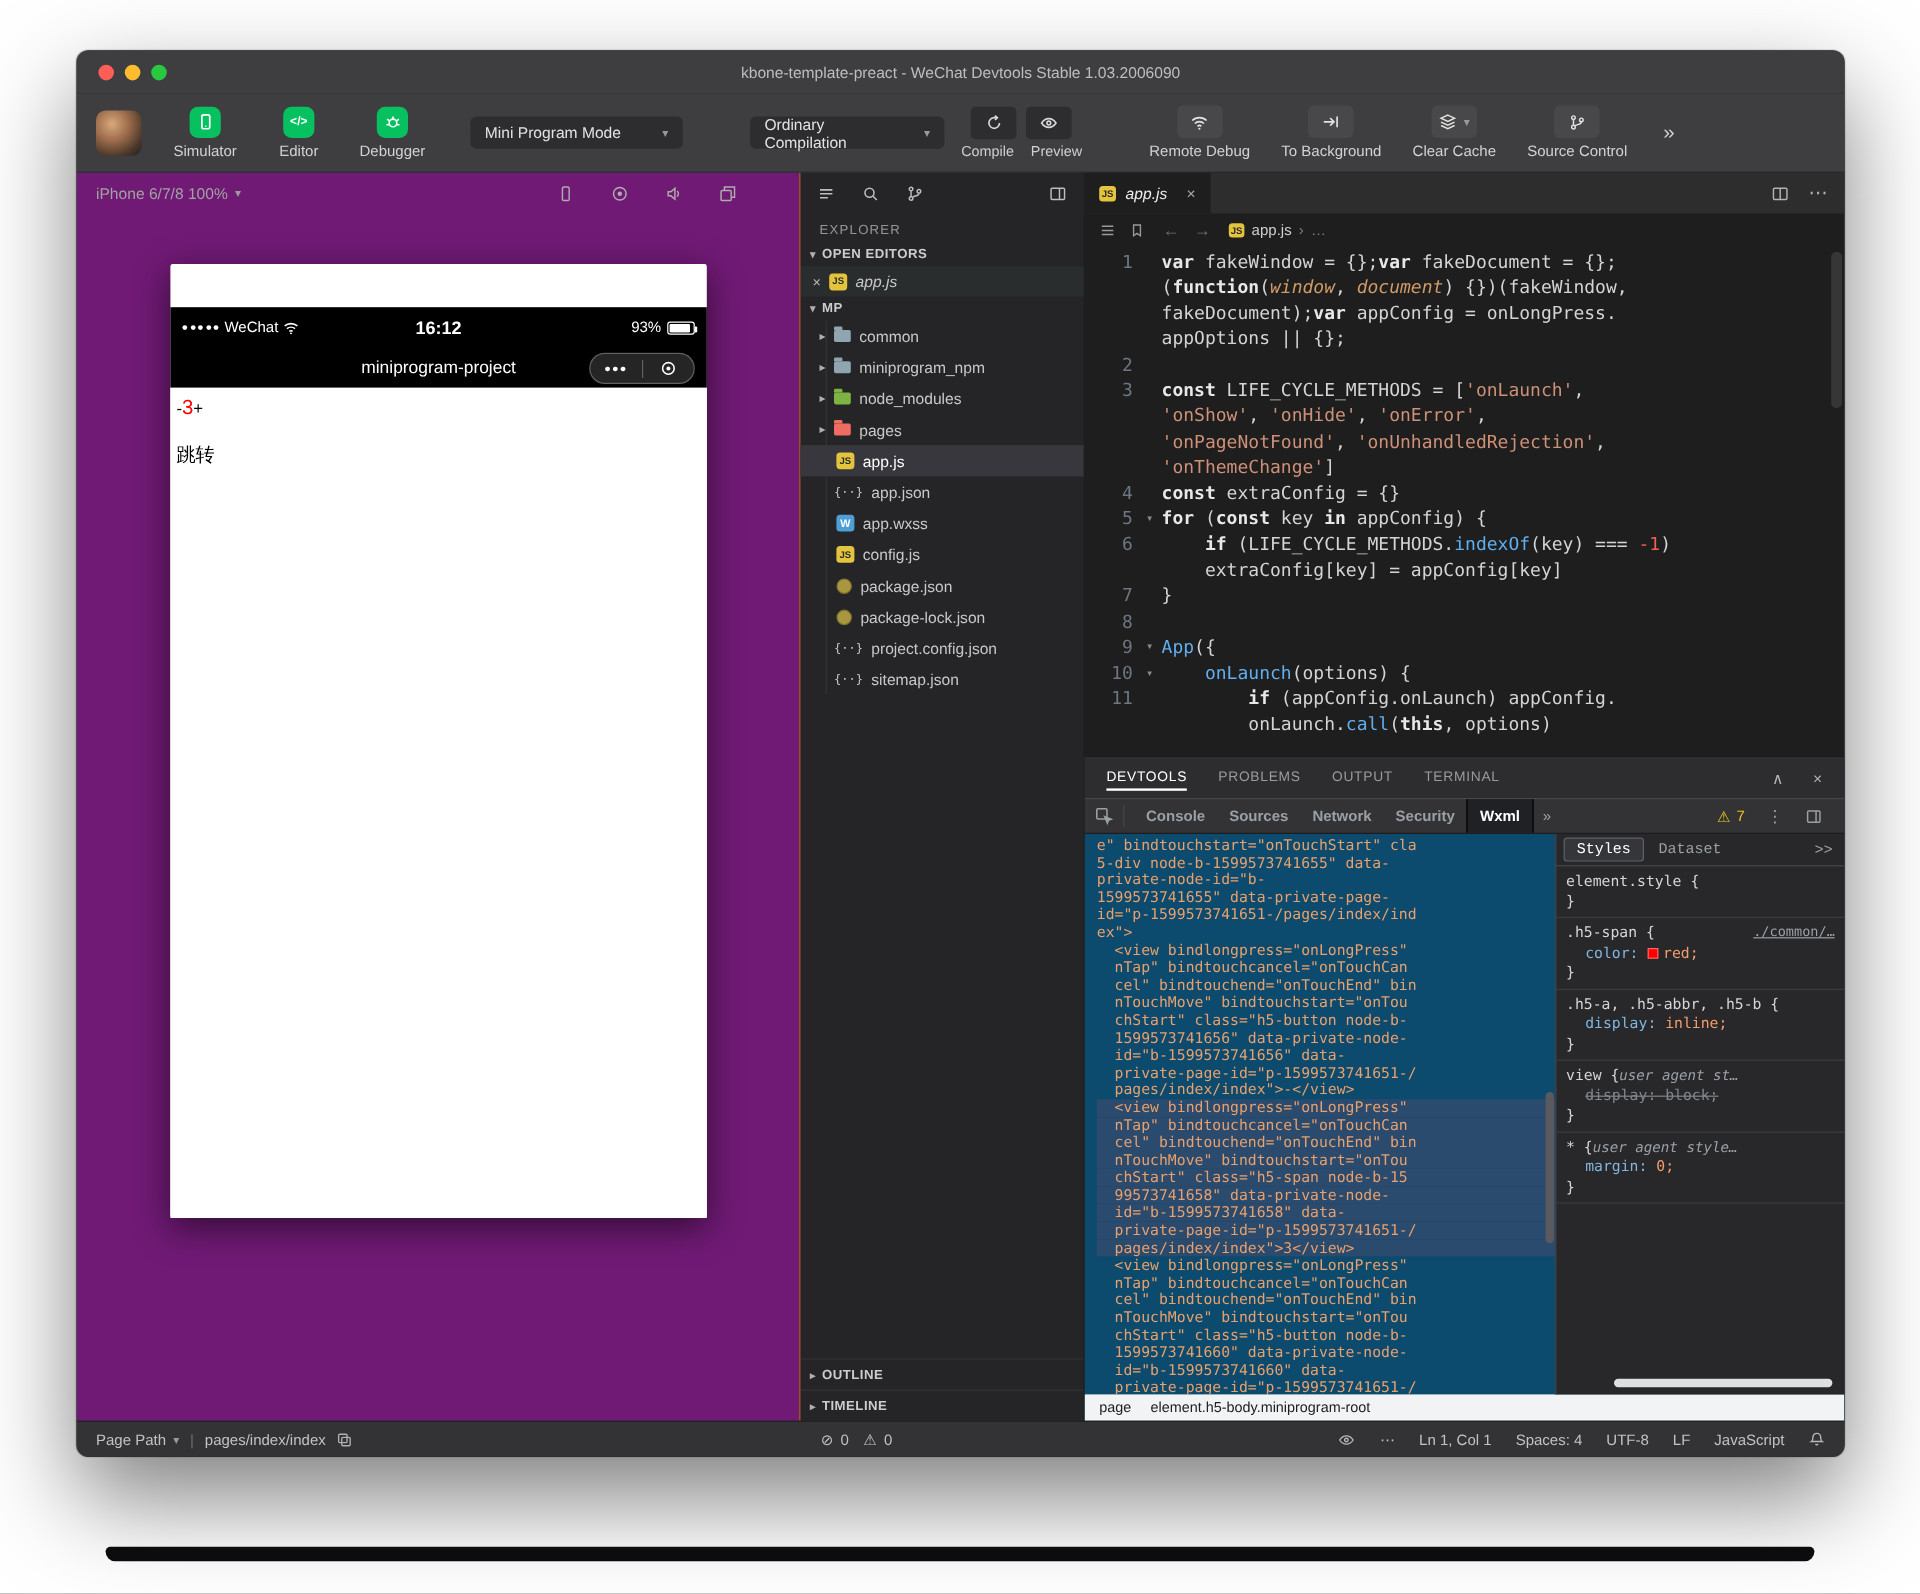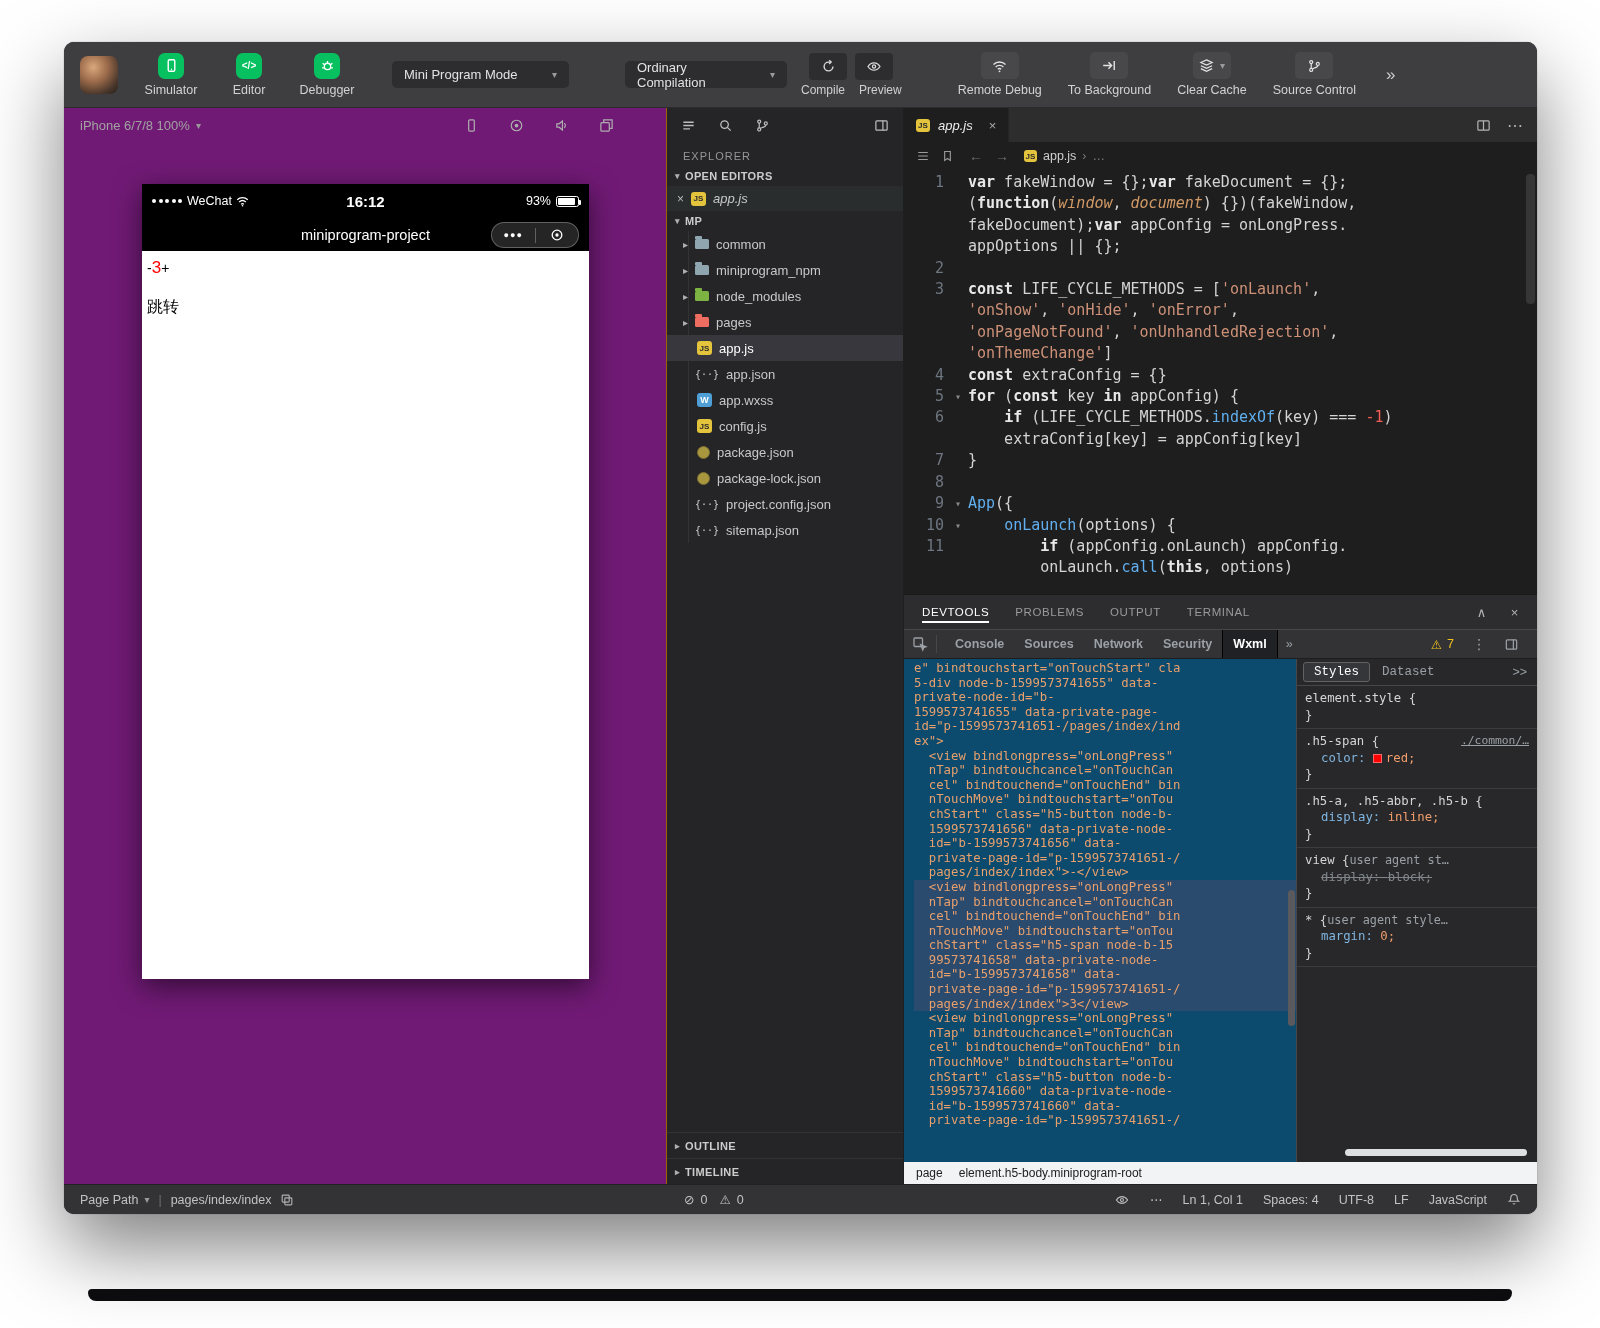--- a/index.html
+++ b/index.html
@@ -43,21 +43,21 @@
 
   
   .main { flex:1; min-height:0; display:flex; }
 
   
   .sim-panel { width:603px; background:#701a75; border-right:1px solid #a16207; position:relative; flex-shrink:0; }
   .sim-header { height:34px; display:flex; align-items:center; padding:0 16px; color:#a2a2a2; font-size:13px; }
   .sim-header .caret{margin-left:6px}
   .sim-icons { margin-left:auto; margin-right:36px; display:flex; gap:30px; color:#adadad; }
   .phone { position:absolute; left:78px; top:76px; width:447px; height:795px; background:#fff; box-shadow:0 8px 28px rgba(0,0,0,.55); display:flex; flex-direction:column; border-radius:2px; }
-  .p-status { height:34px; background:#000; color:#fff; display:flex; align-items:center; padding:0 10px; position:relative; font-size:12.5px; }
+  .p-status { height:34px; background:#000; color:#fff; display:flex; align-items:center; padding:0 10px; position:relative; font-size:12.5px;margin-top:36px; }
   .sig { display:flex; gap:2.5px; margin-right:5px; }
   .sig i { width:4px; height:4px; border-radius:50%; background:#fff; }
   .p-time { position:absolute; left:0; right:0; text-align:center; font-size:15px; font-weight:bold; }
   .p-right { margin-left:auto; display:flex; align-items:center; gap:5px; }
   .batt { width:23px; height:11px; border:1px solid #fff; border-radius:2.5px; position:relative; padding:1px; }
   .batt::after { content:""; position:absolute; right:-3px; top:3px; width:2px; height:5px; background:#fff; border-radius:0 1px 1px 0; }
   .batt i { display:block; height:100%; width:88%; background:#fff; border-radius:1px; }
   .p-nav { height:33px; background:#000; color:#fff; display:flex; align-items:center; justify-content:center; font-size:14.5px; position:relative; }
   .capsule { position:absolute; right:10px; top:4px; width:88px; height:26px; border-radius:14px; background:rgba(40,40,40,.92); border:1px solid rgba(255,255,255,.28); display:flex; align-items:center; color:#fff; }
   .cap-half { flex:1; display:flex; align-items:center; justify-content:center; }
@@ -140,21 +140,21 @@
   .el-scroll { position:absolute; right:1px; top:46%; width:7px; height:27%; background:#5a5a5e; border-radius:4px; }
   .styles { flex:1; min-width:0; border-left:1px solid #47474a; display:flex; flex-direction:column; background:#28282a; position:relative; }
   .st-tabs { height:27px; display:flex; align-items:center; font-size:12.5px; color:#9aa0a6; border-bottom:1px solid #47474a; flex-shrink:0; }
   .st-tab.active { margin:0 4px 0 6px; padding:2px 10px; background:#35363a; border:1px solid #606164; border-radius:3px; color:#fff; }
   .st-tab { padding:2px 8px;font-family:Liberation Mono, monospace; }
   .st-more { margin-left:auto; padding-right:10px; }
   .st-body { flex:1; overflow:hidden; font-family:"DejaVu Sans Mono", monospace; font-size:12.3px; line-height:16.5px; color:#d5d5d5; }
   .st-rule { padding:4px 8px 5px; border-bottom:1px solid #3c3c3f; }
   .st-selhead { display:flex; white-space:pre; overflow:hidden; }
   .st-link { margin-left:auto; color:#9aa0a6; text-decoration:underline; font-size:11.3px; flex-shrink:0; }
-  .st-origin { color:#9aa0a6; font-size:11.8px; }
+  .st-origin { color:#9aa0a6; font-style:italic; font-size:11.8px; }
   .st-prop { padding-left:16px; white-space:pre; }
   .st-prop .pname { color:#7fb5e1; }
   .st-prop .pval { color:#f29d6b; }
   .st-prop.struck .pname, .st-prop.struck .pval { color:#80868b; text-decoration:line-through; }
   .swatch { display:inline-block; width:9px; height:9px; background:red; border:1px solid rgba(255,255,255,.4); margin-right:4px; vertical-align:-1px; }
   .st-hscroll { position:absolute; bottom:6px; left:48px; right:10px; height:7px; background:#f1f3f4; border-radius:4px; opacity:.9; }
   .dt-crumbs { height:22px; background:#f1f3f4; color:#202124; font-size:12px; display:flex; align-items:center; gap:16px; padding:0 12px; flex-shrink:0; }
 
   
   .statusbar { height:30px; background:#333336; border-top:1px solid #222224; display:flex; align-items:center; padding:0 16px; font-size:12.5px; color:#c2c2c2; position:relative; flex-shrink:0; }
@@ -164,20 +164,28 @@
   .sb-right { margin-left:auto; display:flex; align-items:center; gap:20px; }
 </style>
 </head>
 <body>
 
 <div class="page">
   <div class="dock-strip"></div>
 
   <div class="window">
 
+    <div class="titlebar">
+      <div class="lights">
+        <span class="light l-red"></span>
+        <span class="light l-yellow"></span>
+        <span class="light l-green"></span>
+      </div>
+      <span class="title-text">kbone-template-preact - WeChat Devtools Stable 1.03.2006090</span>
+    </div>
 
     <div class="toolbar">
       <div class="avatar"></div>
 
       <div class="tool-green" style="margin-left:14px">
         <span class="tg-icon">
           <svg class="ic" width="15" height="15" viewBox="0 0 16 16" fill="none" stroke="#fff" stroke-width="1.5">
               <rect x="4.5" y="1.8" width="7" height="12.4" rx="1.5"></rect>
               <circle cx="8" cy="12" r=".7" fill="#fff" stroke="none"></circle>
             </svg>

